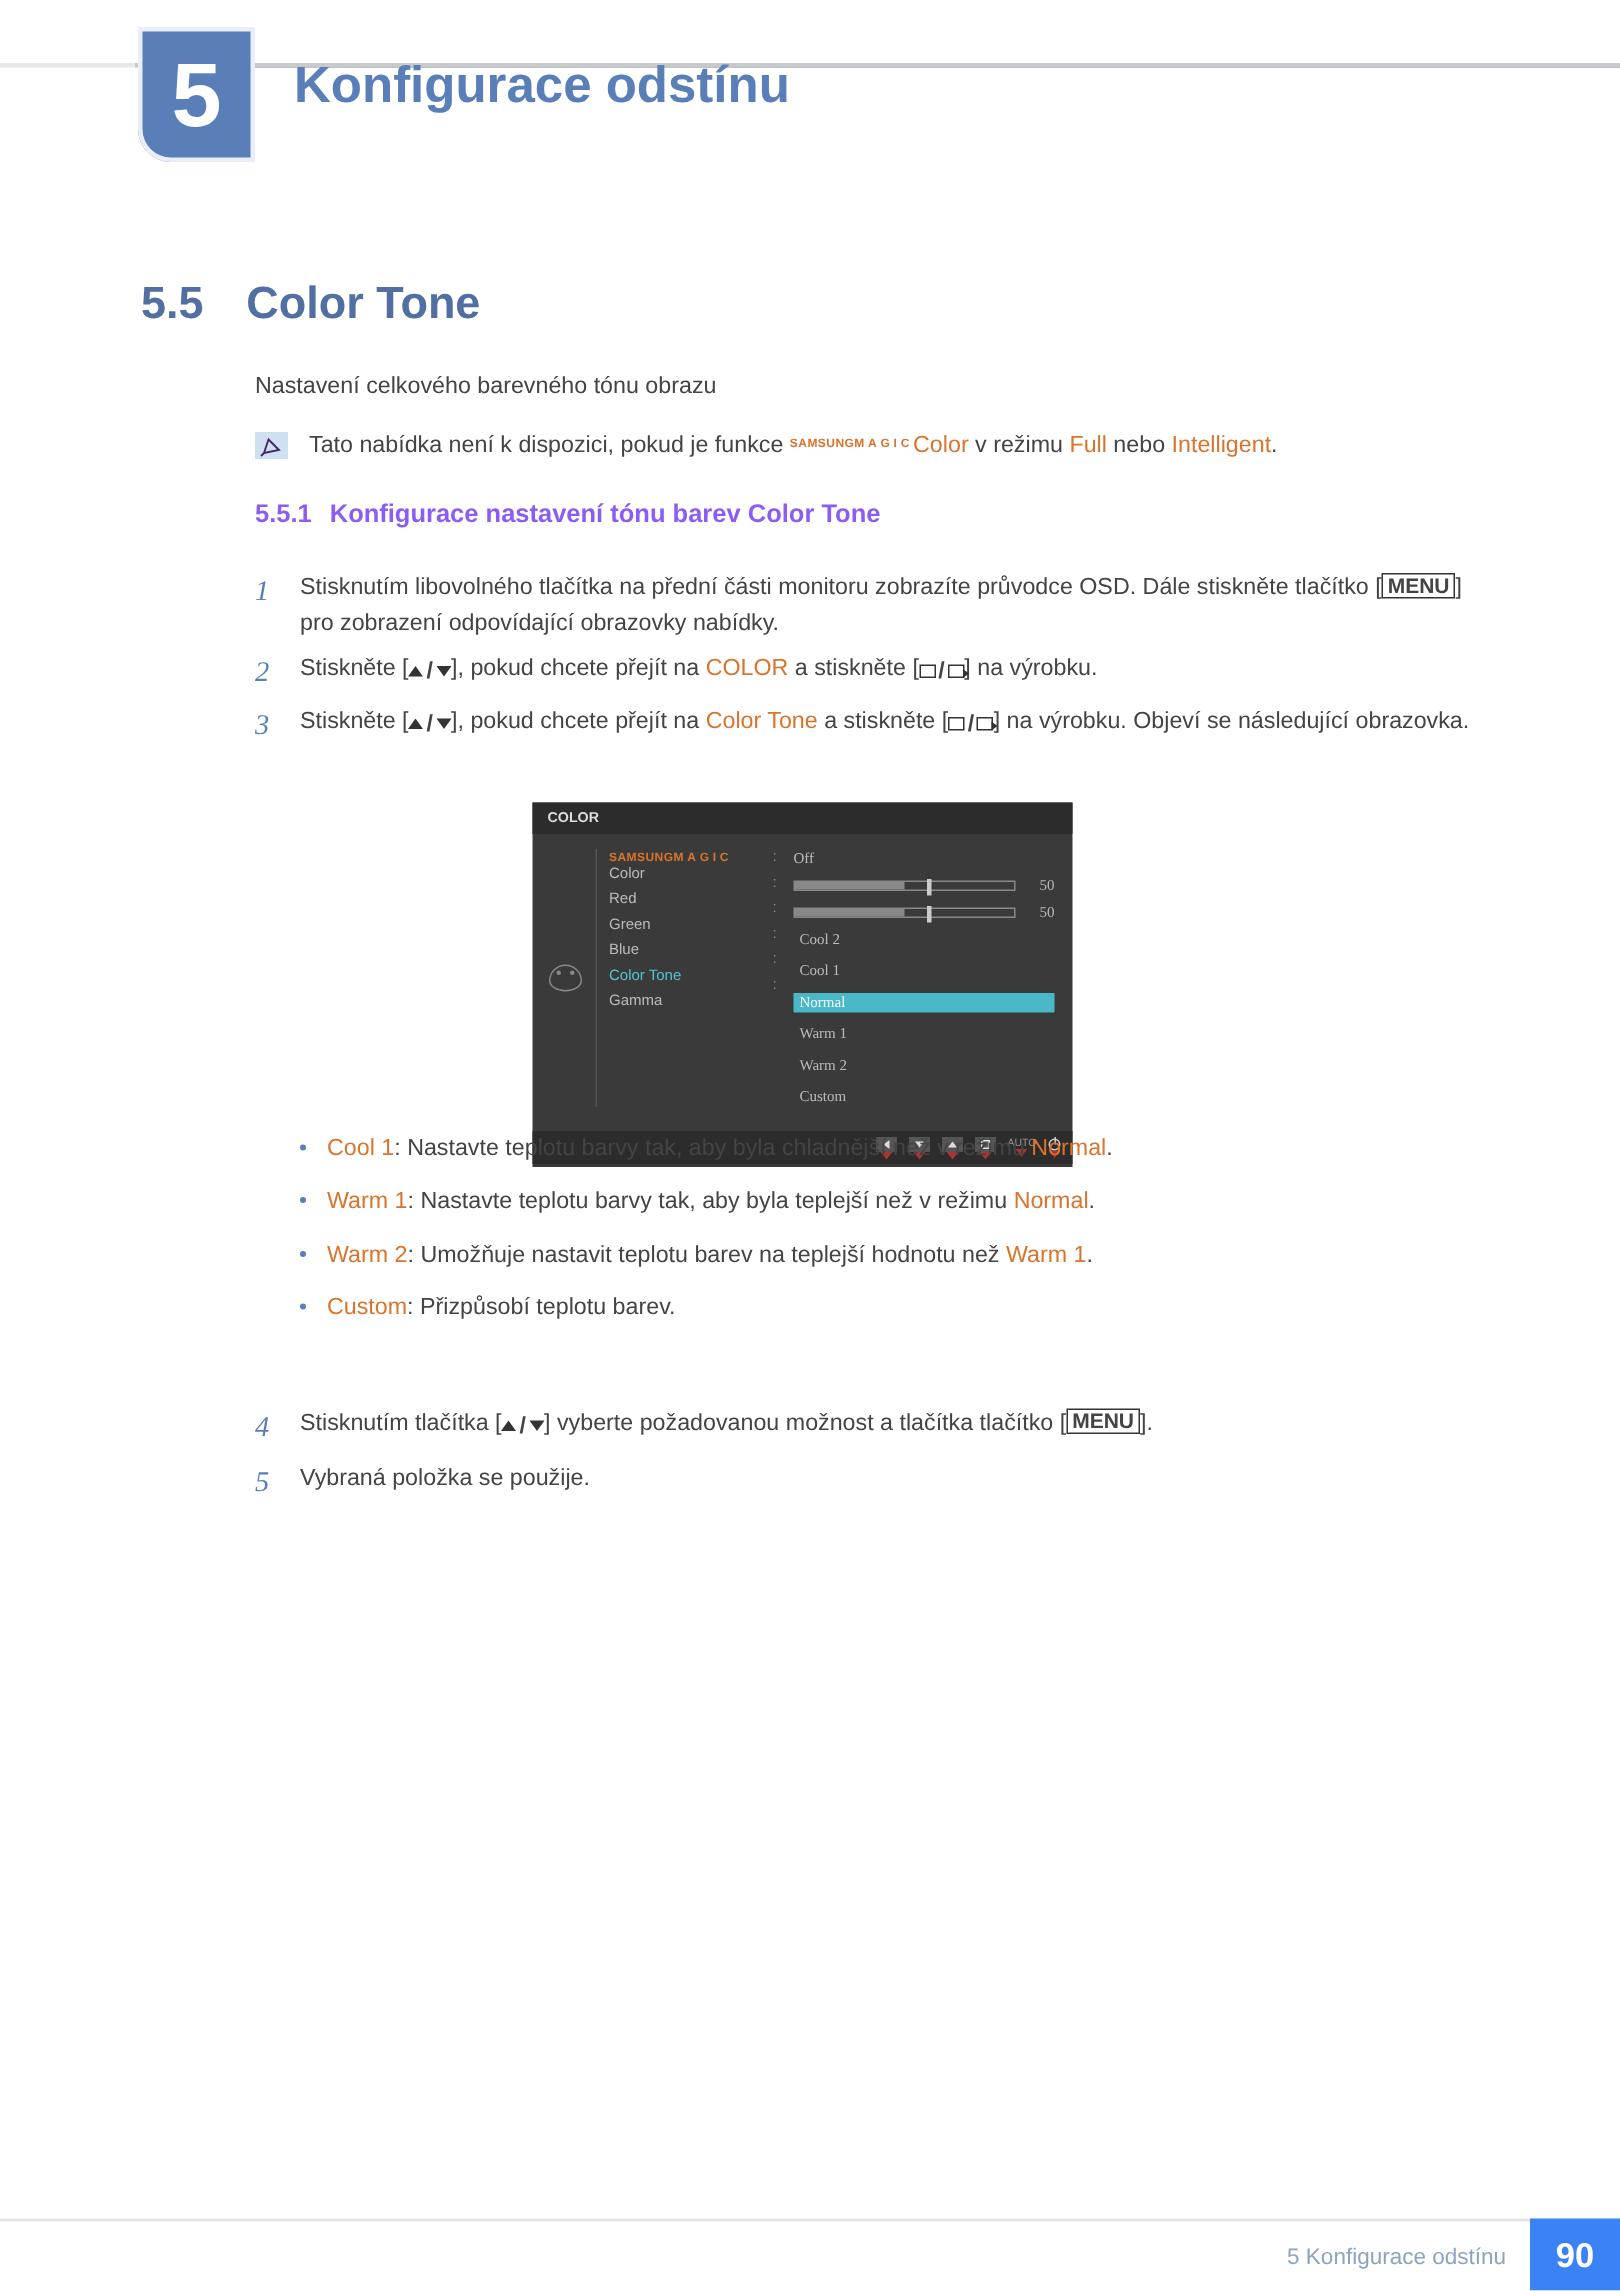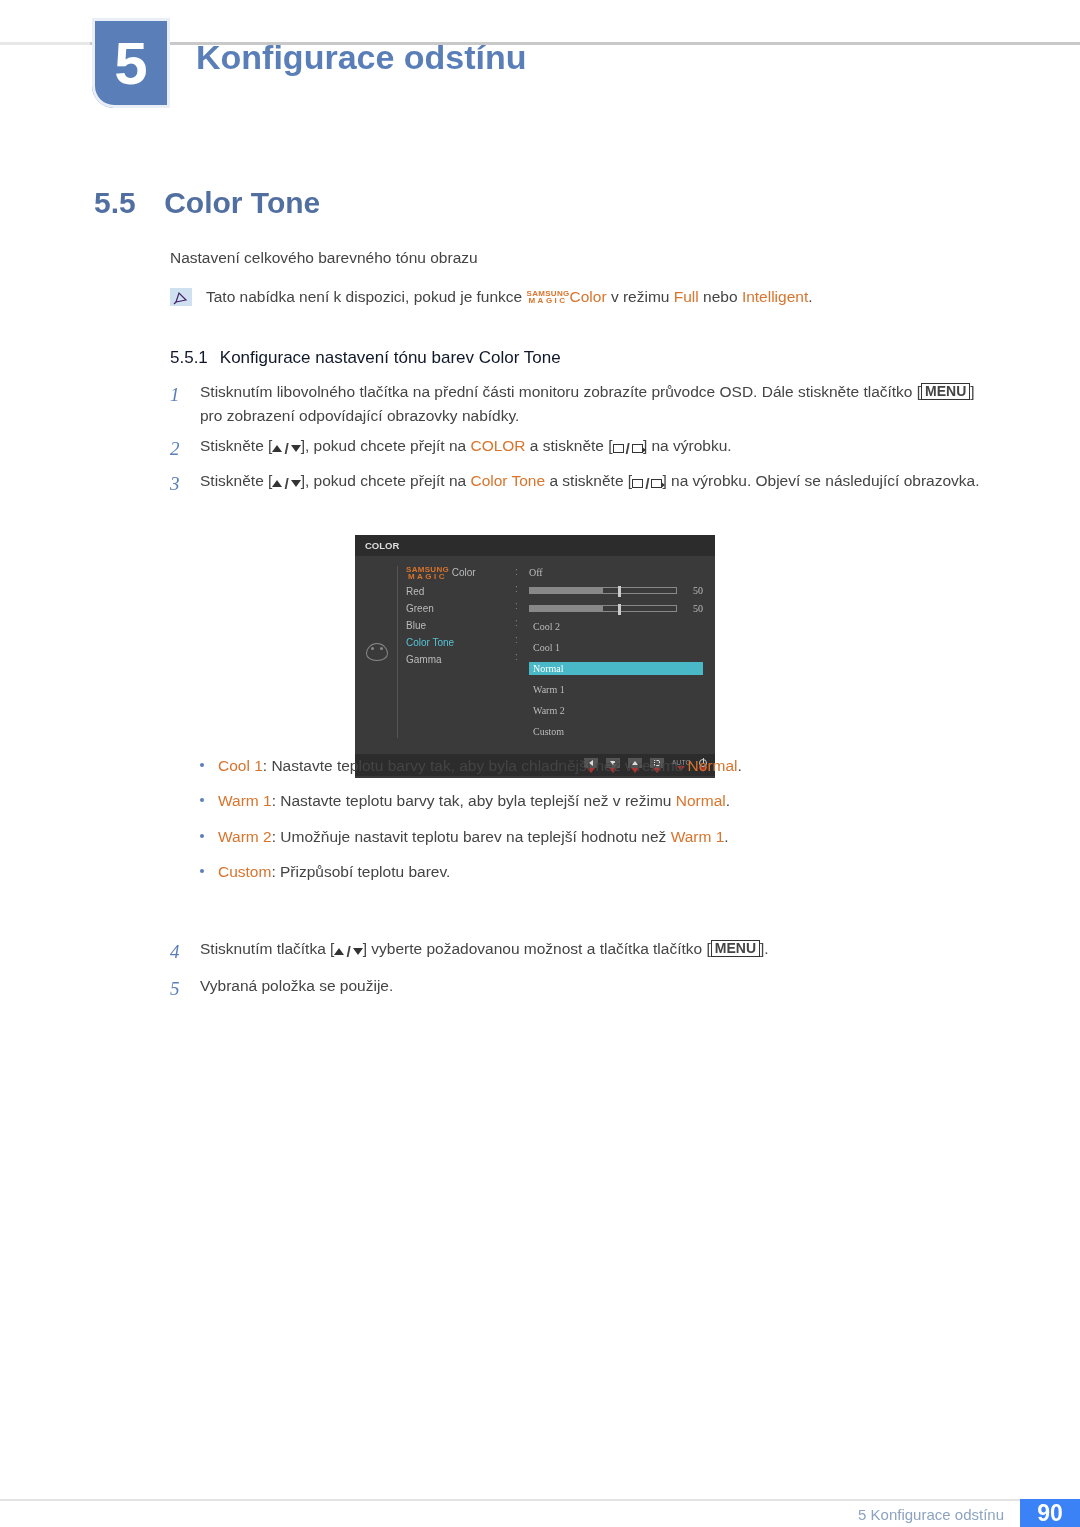--- a/index.html
+++ b/index.html
@@ -86,33 +86,33 @@
     background: #cfe0f0;
     position: relative;
   }
   .note-icon svg { position:absolute; top:1px; left:3px;}
   .note-text {
     font-size: 15.5px;
     color: #444;
   }
   .hl { color: #d9742d; }
   .magic {
-    display:inline-flex; flex-direction:column; align-items:center;
+    display:inline-flex; align-items:center;
     font-size:8px; line-height:0.9; color:#d9742d; font-weight:bold;
     vertical-align: middle; position:relative; top:-1px;
   }
   .magic .top{letter-spacing:0.3px;}
   .magic .bot{letter-spacing:2.5px;}
   .sub-row {
     position: absolute;
-    top: 348px;
+    top: 333px;
     left: 170px;
-    color: #0f172a;
+    color: #8b5cf6;
     font-size: 17px;
-    font-weight: normal;
+    font-weight: bold;
   }
   .sub-num { margin-right: 12px; }
   .steps {
     position: absolute;
     top: 380px;
     left: 170px;
     right: 90px;
     font-size: 15.5px;
     color: #444;
     line-height: 1.55;
@@ -194,21 +194,21 @@
   .bullets li{ list-style:none; position:relative; padding-left:18px; margin-bottom:12px; line-height:1.5;}
   .bullets li::before{
     content:""; position:absolute; left:0; top:9px;
     width:4px;height:4px;background:#5a7fb8;border-radius:50%;
   }
   .steps2{
     position:absolute; top:936px; left:170px; right:90px;
     font-size:15.5px; color:#444; line-height:1.65;
   }
   .footer{
-    position:absolute; bottom:0; left:0; right:0; height:28px;
+    position:absolute; bottom:0; left:0; right:0; height:48px;
     display:flex; align-items:stretch;
   }
   .foot-spacer{flex:1; border-top:2px solid #e4e4e4; display:flex; align-items:center; justify-content:flex-end; padding-right:16px;}
   .foot-text{ color:#8da3c1; font-size:15px;}
   .foot-page{
     width:60px; background:#3b82f6; color:#fff; font-size:23px;
     display:flex;align-items:center;justify-content:center; font-weight:bold;
   }
 </style>
 </head>

